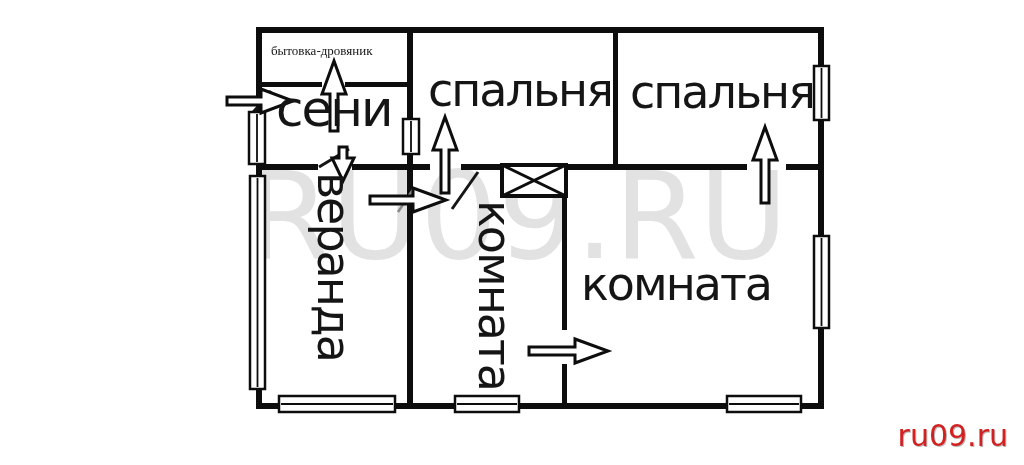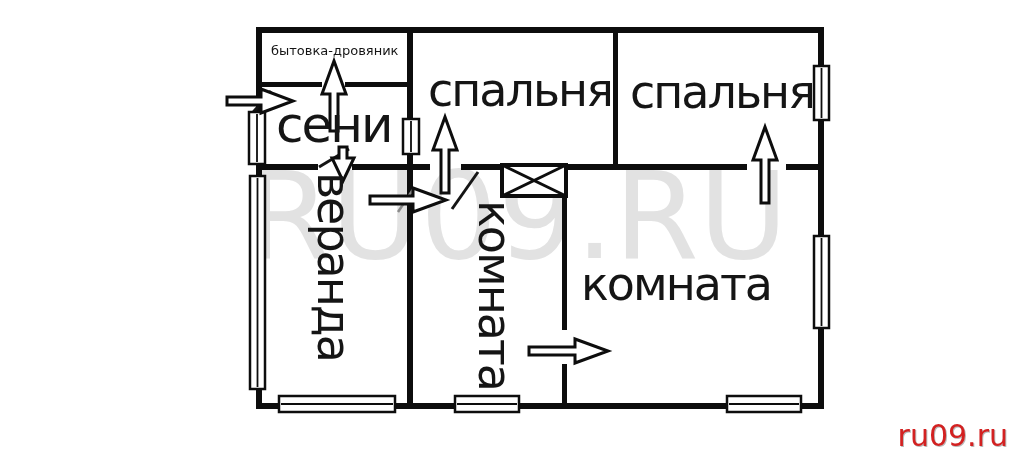--- a/index.html
+++ b/index.html
@@ -9,21 +9,21 @@
   }
   .abs{position:absolute;}
   #watermark{
     z-index:1;left:246px;top:155px;font-size:122px;line-height:1;
     letter-spacing:0px;color:#e2e2e2;white-space:nowrap;user-select:none;
   }
   #plan-svg{z-index:2;left:0;top:0;}
   .room-label{
     z-index:3;color:#151515;line-height:1;white-space:nowrap;letter-spacing:-2px;
   }
-  .lbl-small{font-size:13px;letter-spacing:0;}
+  .lbl-small{font-size:13px;letter-spacing:0;font-family:Liberation Serif, serif;}
   .lbl-big{font-size:46px;text-align:center;}
   .lbl-seni{font-size:50px;}
   .vertical{writing-mode:vertical-rl;text-orientation:mixed;}
   #site-credit{
     z-index:3;right:16px;top:421px;font-size:30px;line-height:1;
     color:#d32121;text-shadow:1px 1px 0 #b9b9b9;letter-spacing:0;
   }
 </style>
 </head>
 <body>
@@ -96,21 +96,21 @@
       <polygon points="761,203 761,160 753,160 765,127 777,160 769,160 769,203"></polygon>
 
       <polygon points="370,196 413,196 413,188 446,200 413,212 413,204 370,204"></polygon>
 
       <polygon points="529,347 575,347 575,339 608,351 575,363 575,355 529,355"></polygon>
     </g>
   </svg>
 
   <div class="abs room-label lbl-small" style="left:271px;top:44px;">бытовка-дровяник</div>
 
-  <div class="abs room-label lbl-seni" style="left:276px;top:100px;">сени</div>
+  <div class="abs room-label lbl-seni" style="left:276px;top:84px;">сени</div>
 
   <div class="abs room-label lbl-big" style="left:428px;top:67px;">спальня</div>
 
   <div class="abs room-label lbl-big" style="left:630px;top:69px;">спальня</div>
 
   <div class="abs room-label lbl-big vertical" style="left:311px;top:172px;">веранда</div>
 
   <div class="abs room-label lbl-big vertical" style="left:472px;top:200px;">комната</div>
 
   <div class="abs room-label lbl-big" style="left:581px;top:261px;">комната</div>

